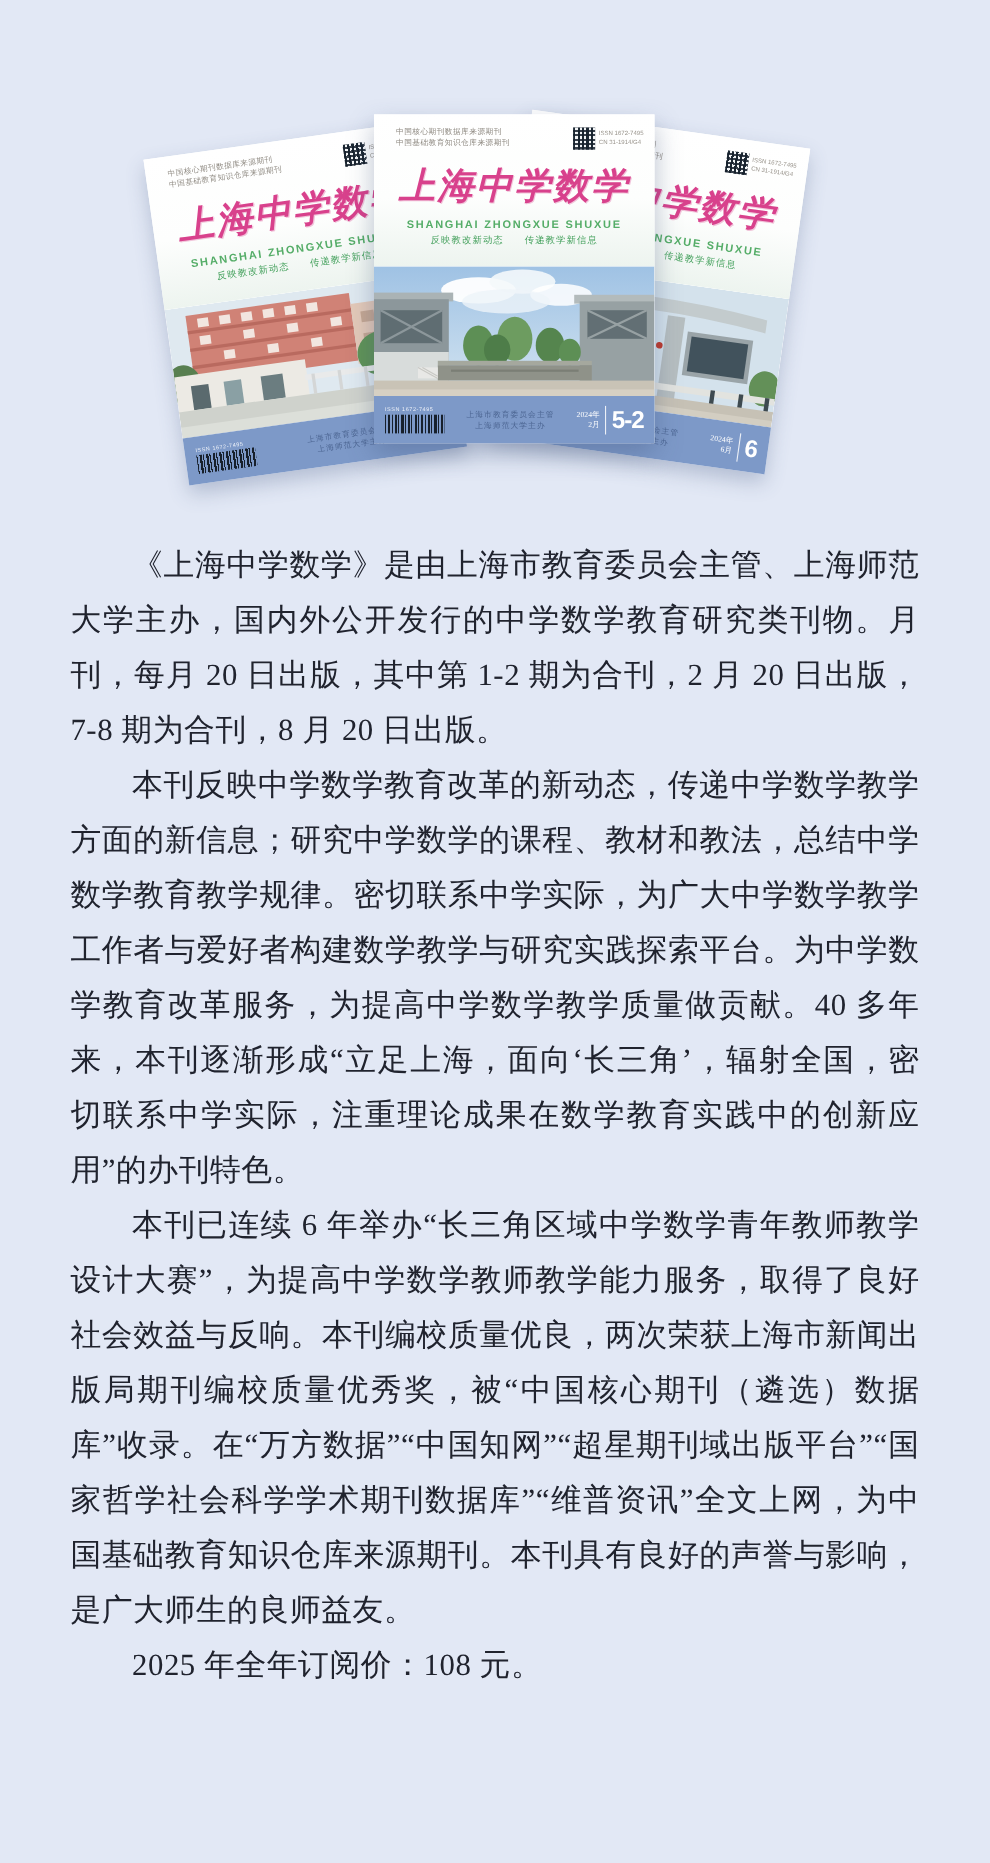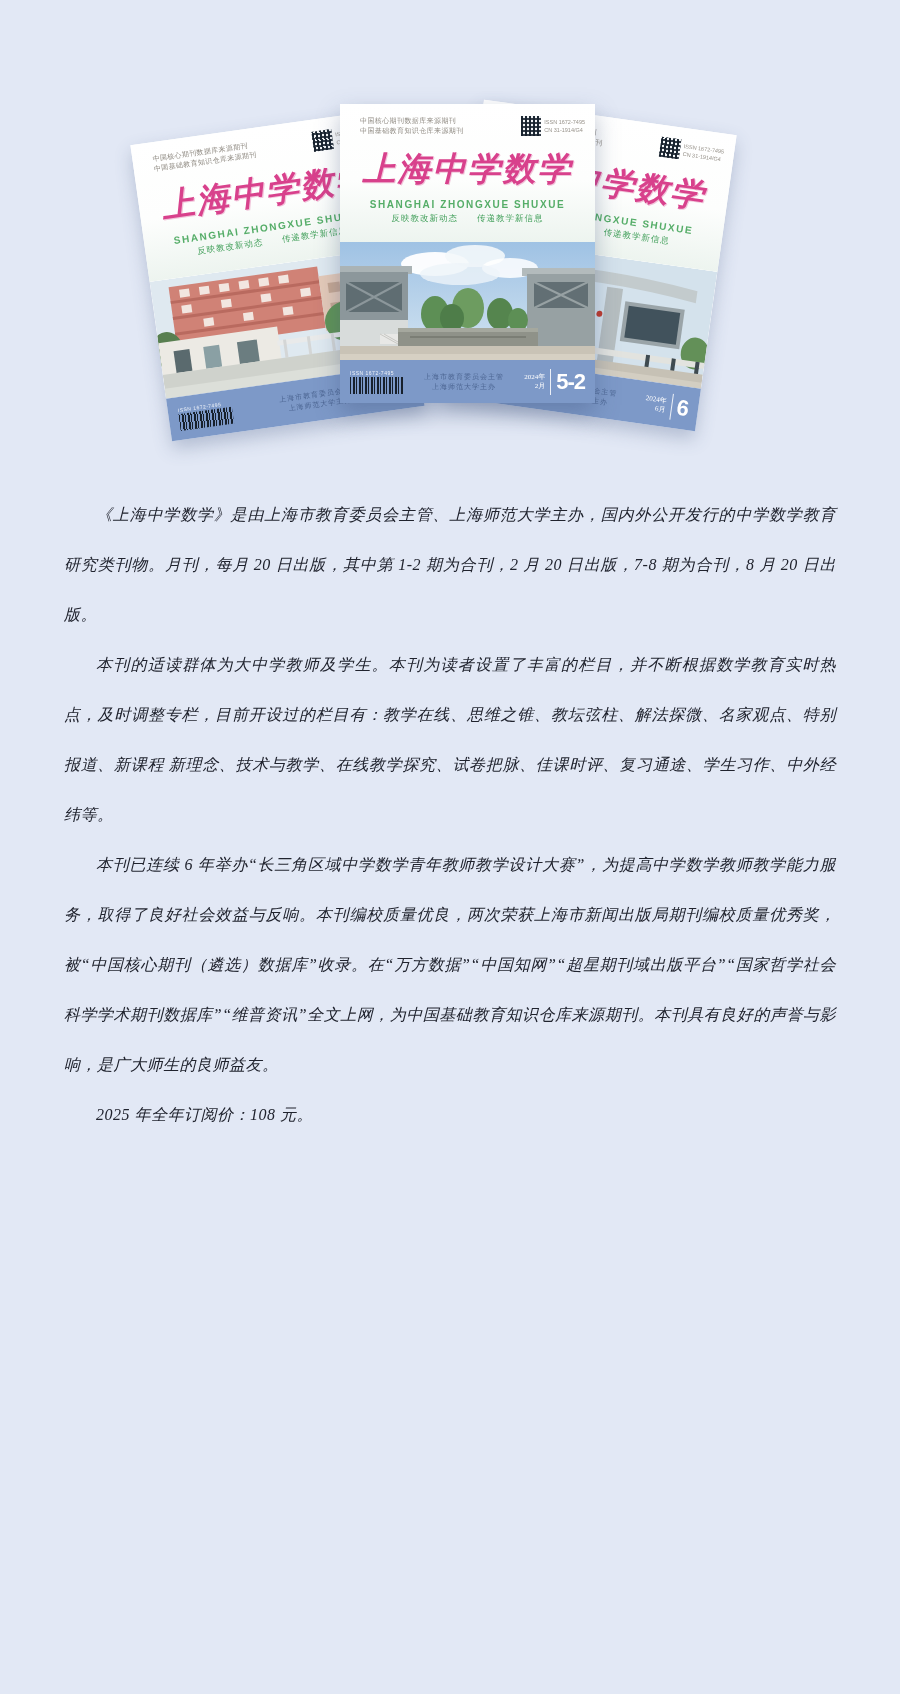--- a/index.html
+++ b/index.html
@@ -70,26 +70,25 @@
   .issuewrap{display:flex;align-items:center;gap:5px;flex:0 0 auto;}
   .date{font-size:7px;color:#ffffff;text-align:right;line-height:9px;white-space:nowrap;}
   .sep{width:1px;height:26px;background:rgba(255,255,255,.85);}
   .issue{font-size:22px;color:#ffffff;font-weight:bold;letter-spacing:-1px;
          font-family:"Liberation Sans",sans-serif;}
 
   
   .bodytext{padding:52px 64px 0 64px;}
   .bodytext p{
     margin:0;
-    font-size:16px;line-height:50px;
+    font-size:28px;line-height:50px;
     color:#20232e;
     text-align:justify;
     text-indent:2em;
     letter-spacing:.5px;
-    font-style:italic;
   }
 </style>
 </head>
 <body>
 
 <div class="covers">
 
   <div class="cover cover-left">
     <div class="cover-top">
       <div class="cover-header">
@@ -317,16 +316,16 @@
         <div class="sep"></div>
         <div class="issue">6</div>
       </div>
     </div>
   </div>
 
 </div>
 
 <div class="bodytext">
   <p>《上海中学数学》是由上海市教育委员会主管、上海师范大学主办，国内外公开发行的中学数学教育研究类刊物。月刊，每月 20 日出版，其中第 1-2 期为合刊，2 月 20 日出版，7-8 期为合刊，8 月 20 日出版。</p>
-  <p>本刊的适读群体为大中学教师及学生。本刊为读者设置了丰富的栏目，并不断根据数学教育实时热点，及时调整专栏，目前开设过的栏目有：教学在线、思维之锥、教坛弦柱、解法探微、名家观点、特别报道、新课程 新理念、技术与教学、在线教学探究、试卷把脉、佳课时评、复习通途、学生习作、中外经纬等。</p>
+  <p>本刊反映中学数学教育改革的新动态，传递中学数学教学方面的新信息；研究中学数学的课程、教材和教法，总结中学数学教育教学规律。密切联系中学实际，为广大中学数学教学工作者与爱好者构建数学教学与研究实践探索平台。为中学数学教育改革服务，为提高中学数学教学质量做贡献。40 多年来，本刊逐渐形成“立足上海，面向‘长三角’，辐射全国，密切联系中学实际，注重理论成果在数学教育实践中的创新应用”的办刊特色。</p>
   <p>本刊已连续 6 年举办“长三角区域中学数学青年教师教学设计大赛”，为提高中学数学教师教学能力服务，取得了良好社会效益与反响。本刊编校质量优良，两次荣获上海市新闻出版局期刊编校质量优秀奖，被“中国核心期刊（遴选）数据库”收录。在“万方数据”“中国知网”“超星期刊域出版平台”“国家哲学社会科学学术期刊数据库”“维普资讯”全文上网，为中国基础教育知识仓库来源期刊。本刊具有良好的声誉与影响，是广大师生的良师益友。</p>
   <p>2025 年全年订阅价：108 元。</p>
 </div>
 
 </body></html>

